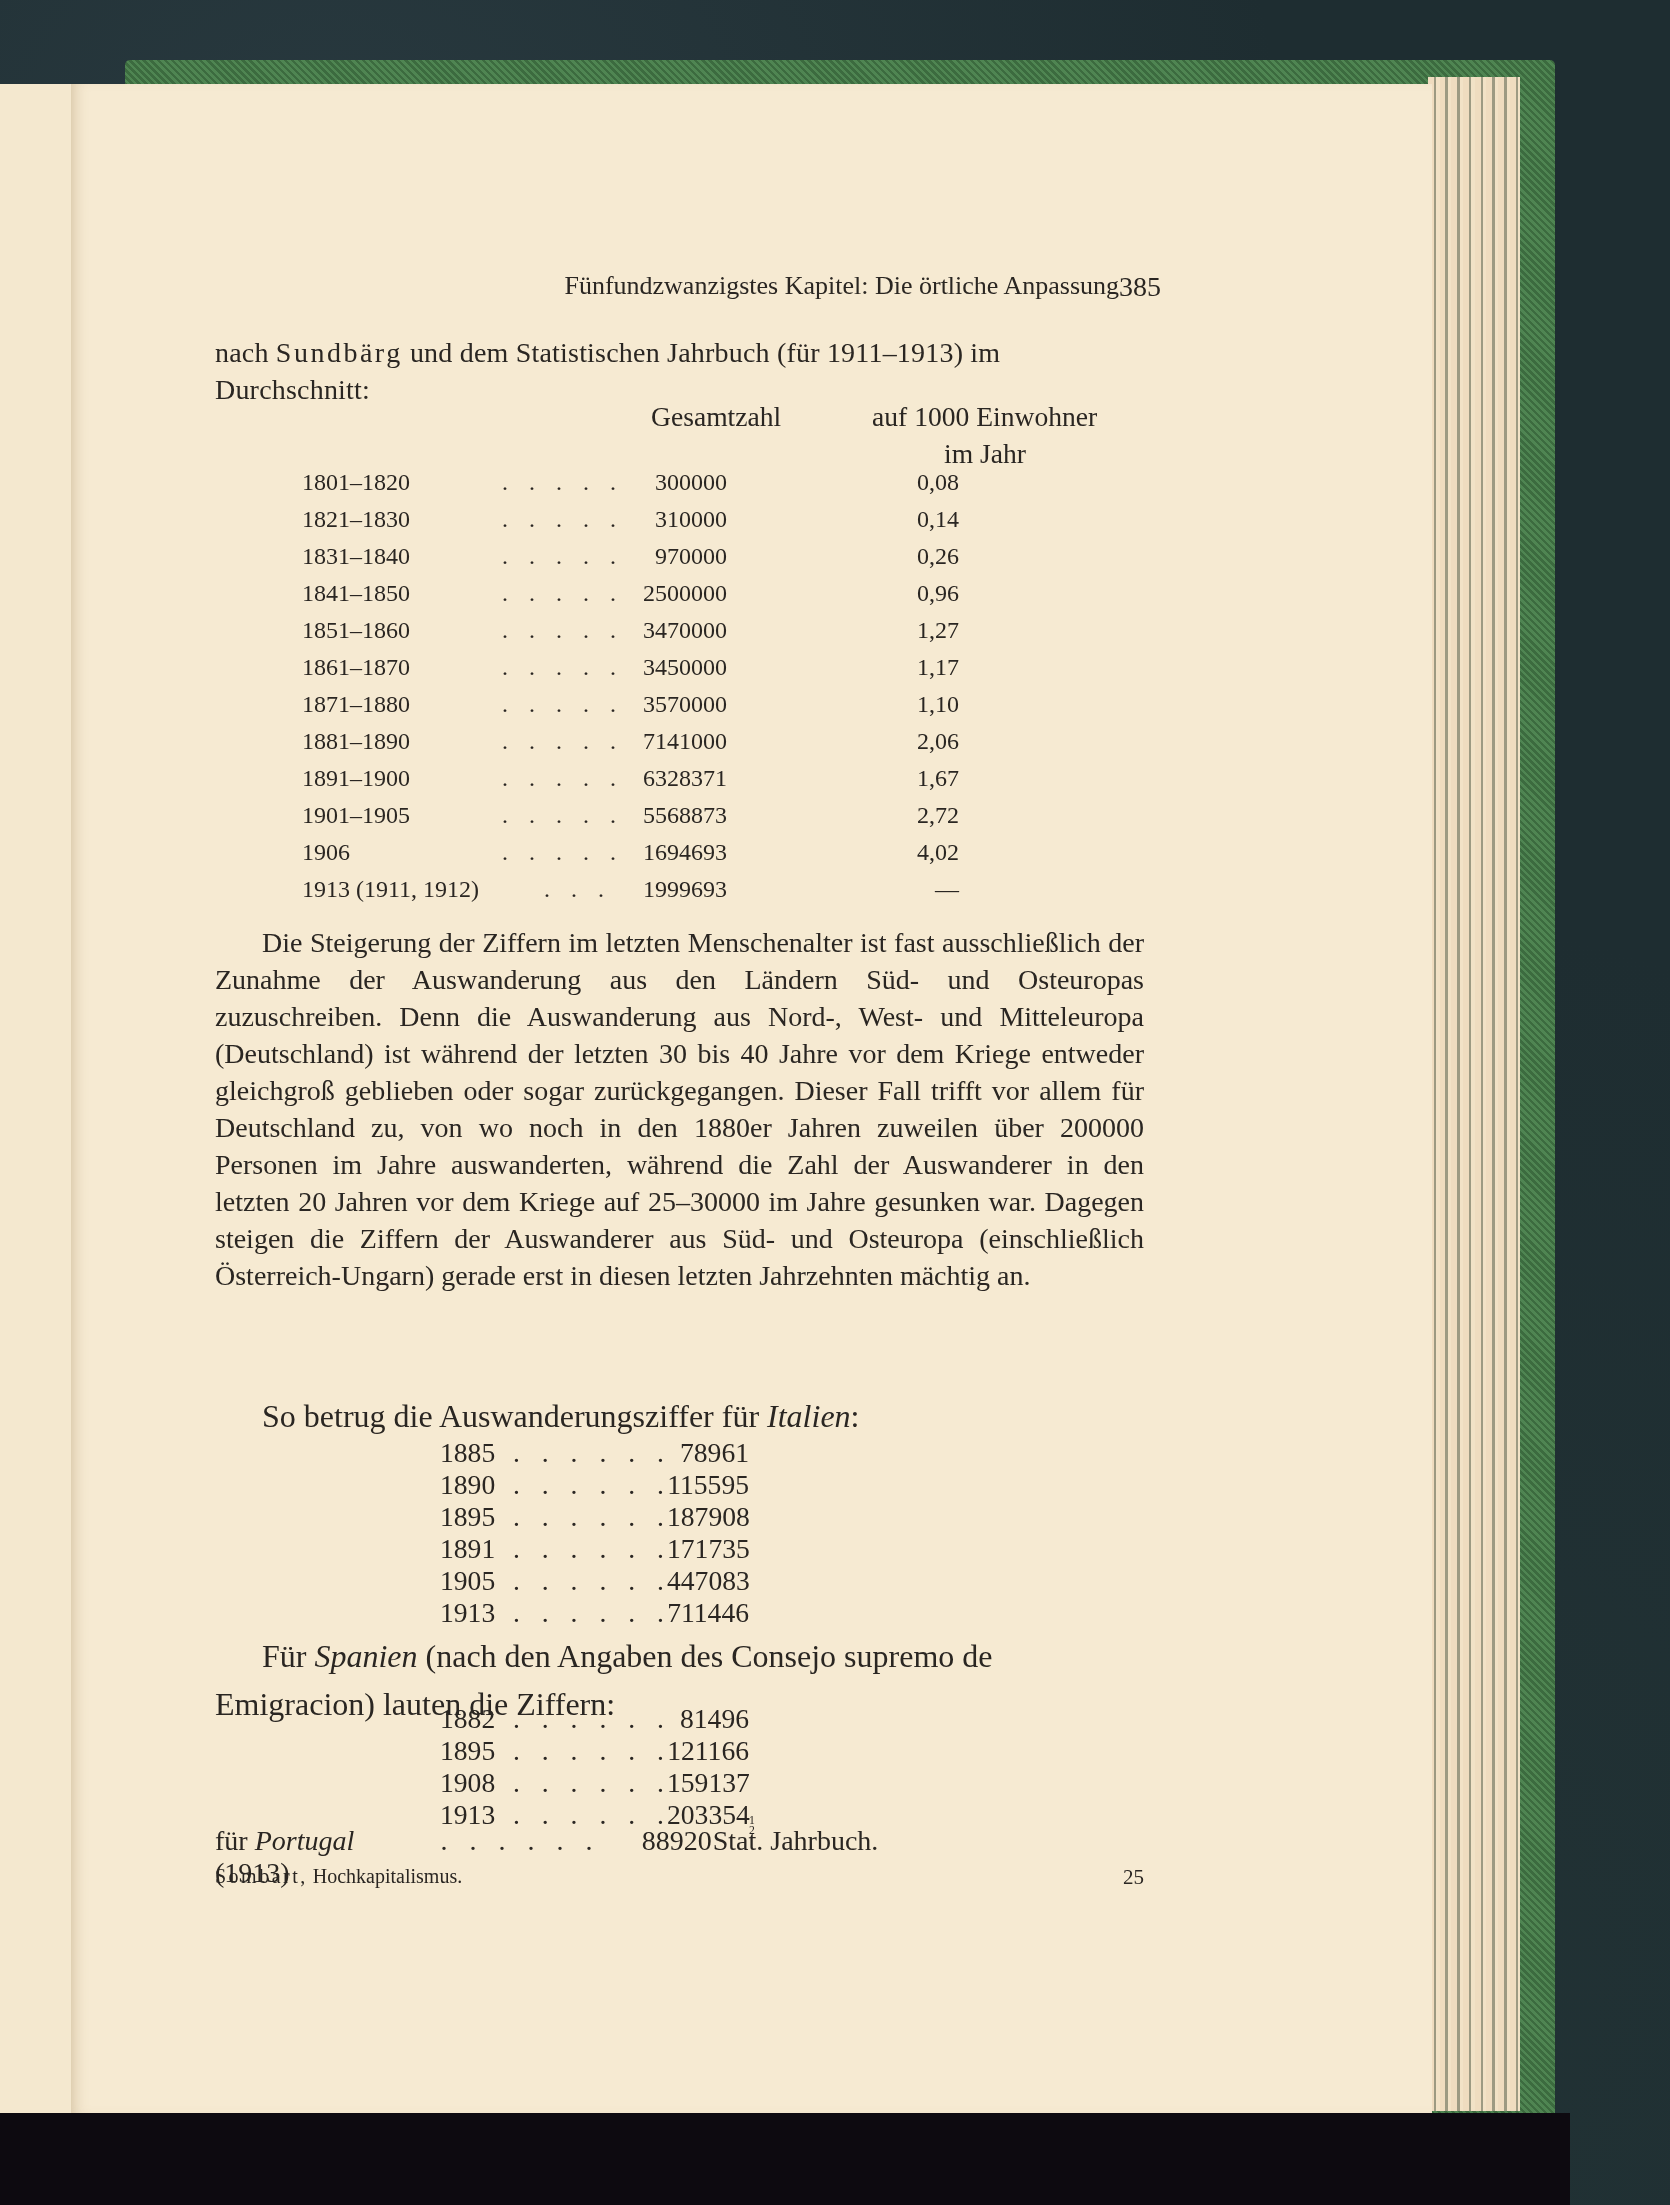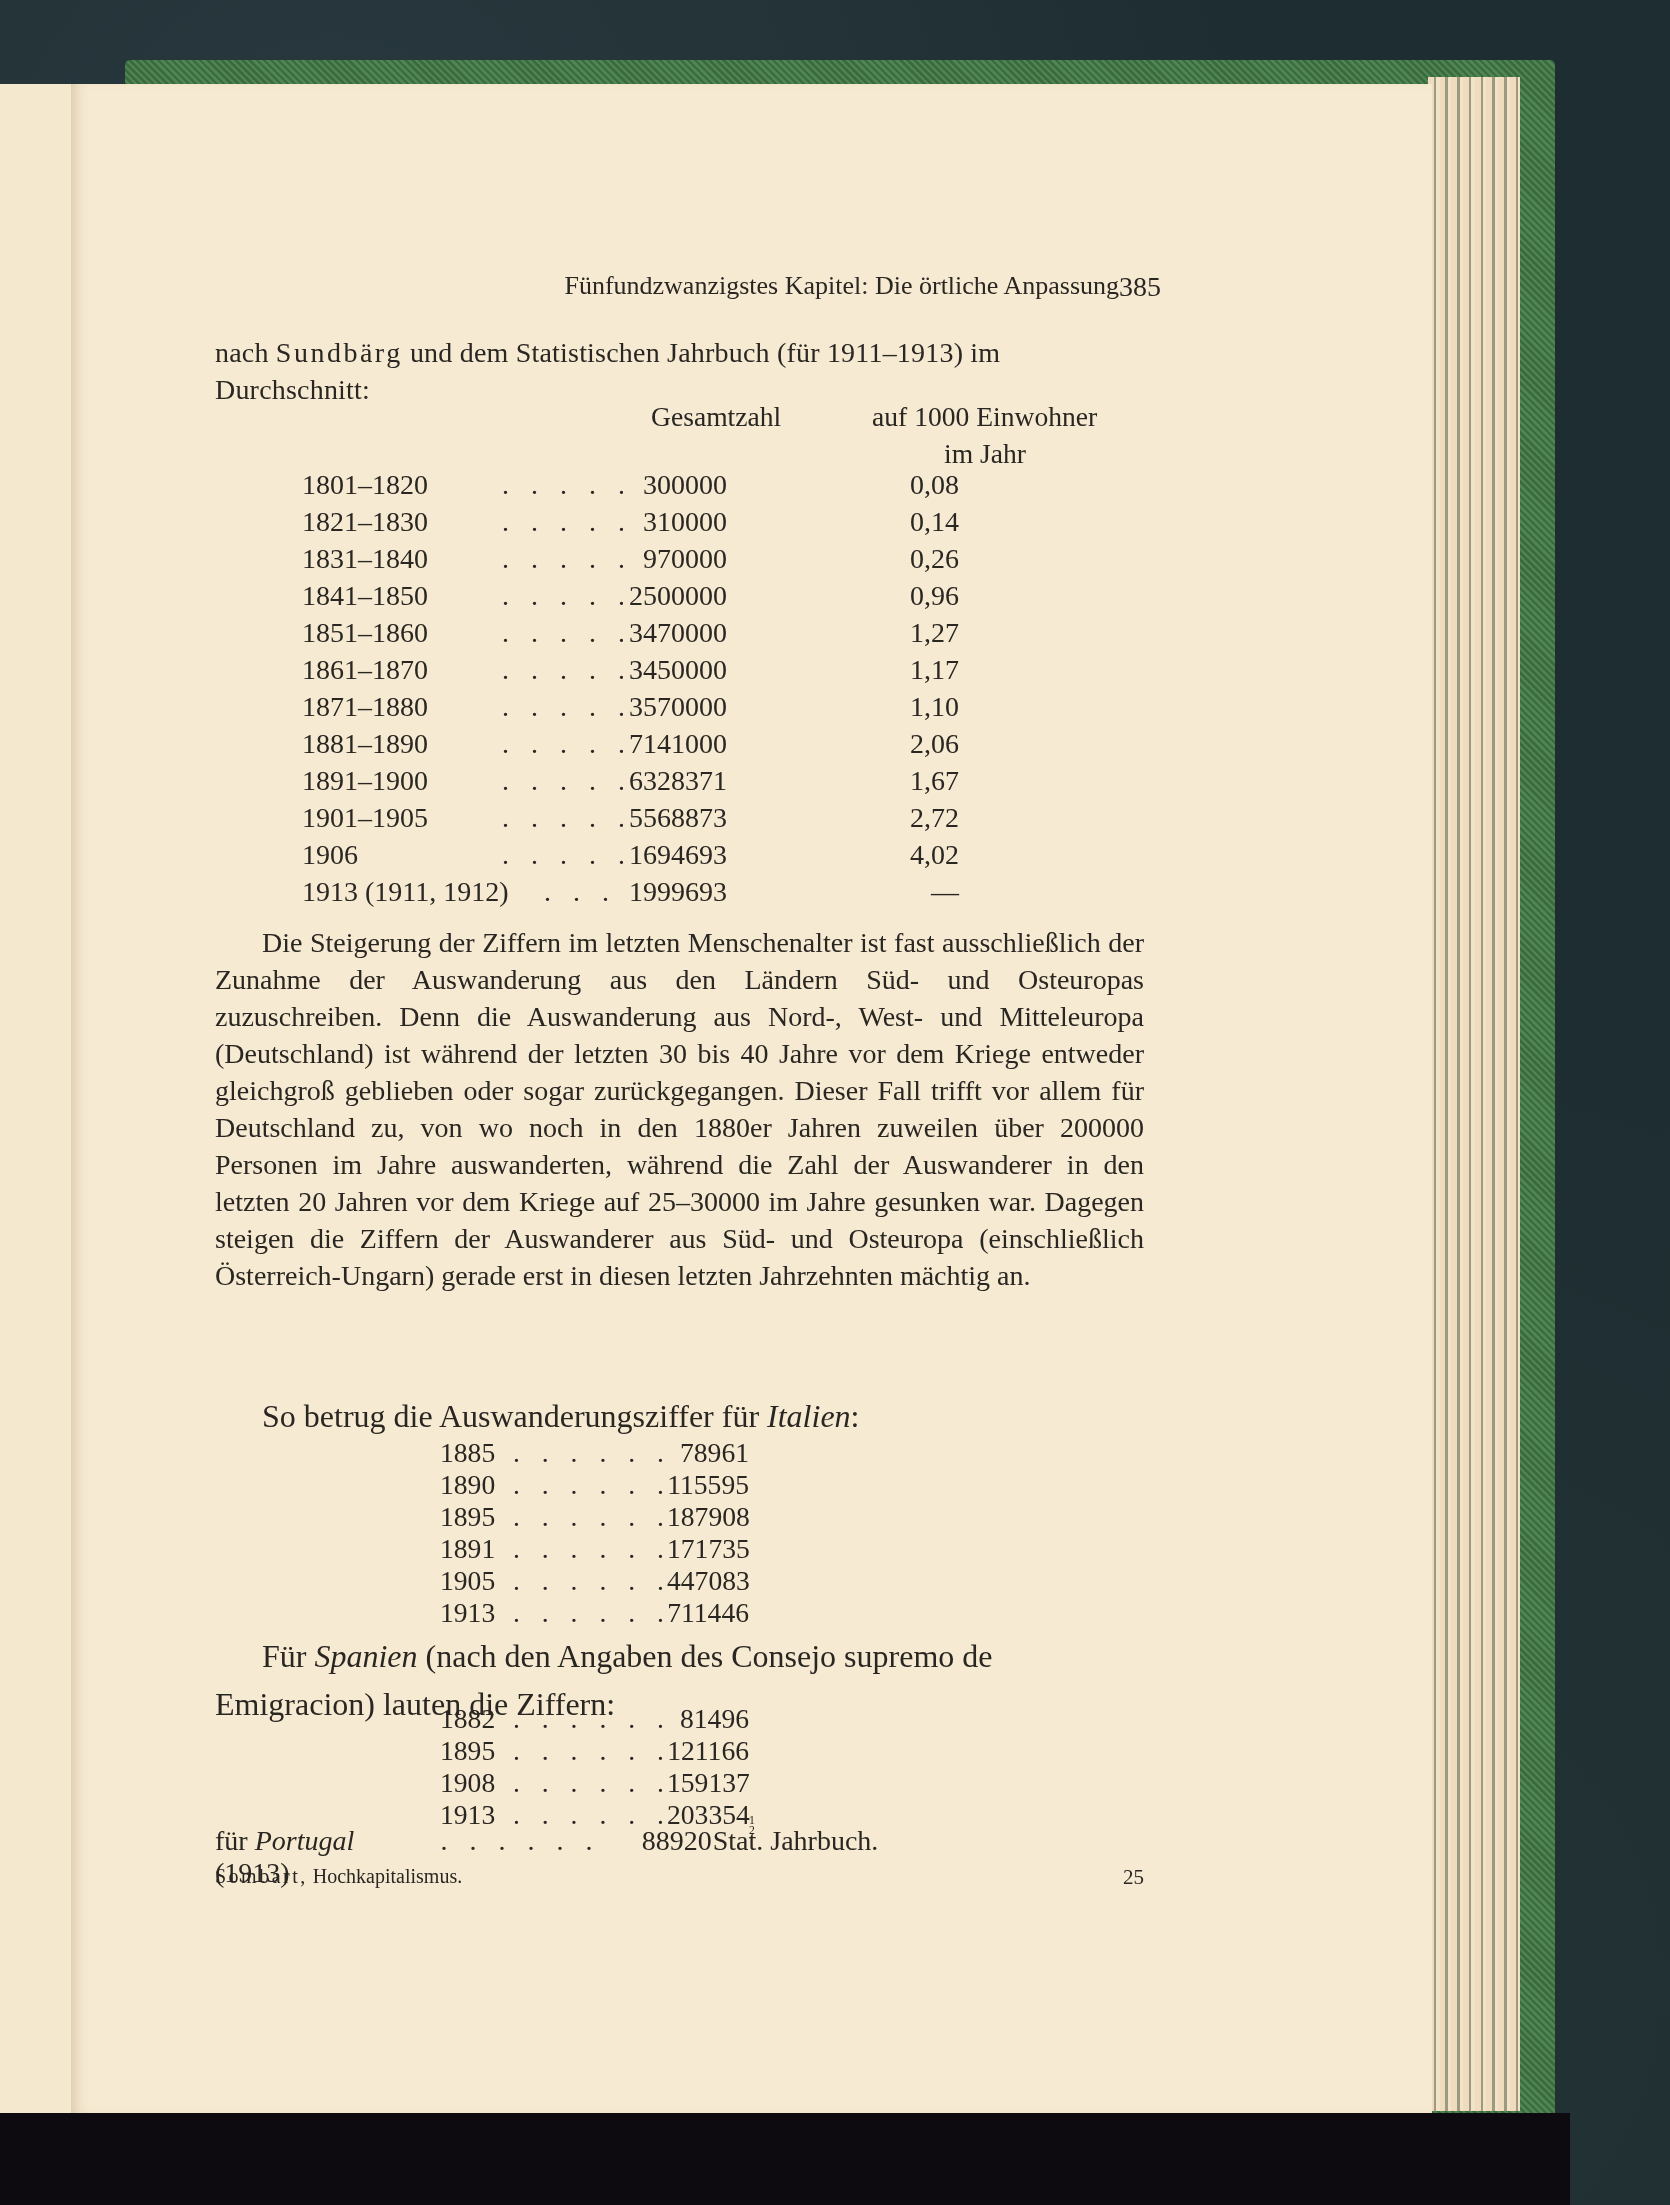--- a/index.html
+++ b/index.html
@@ -51,21 +51,21 @@
   .header-line {
     position: absolute; top: 271px; left: 359px; width: 802px;
     display: flex; justify-content: flex-end; font-size: 26px;
   }
   .header-line .pg { font-size: 28px; }
   .spaced { letter-spacing: 2.5px; }
   .tbl-head { position: absolute; top: 401px; left: 651px; width: 501px; font-size: 27.6px; }
   .tbl-head .c1 { position: absolute; left: 0; top: 0; }
   .tbl-head .c2 { position: absolute; left: 221px; top: 0; }
   .tbl-head .c3 { position: absolute; left: 238px; top: 37px; width: 192px; text-align: center; }
-  .main-table { position: absolute; top: 469px; left: 302px; font-size: 28px; }
+  .main-table { position: absolute; top: 469px; left: 302px; font-size: 24px; }
   .main-table .tr { height: 37px; display: flex; align-items: baseline; }
   .main-table .period { width: 200px; white-space: nowrap; }
   .main-table .dots { width: 121px; letter-spacing: 7.5px; overflow: hidden; white-space: nowrap; }
   .main-table .total { width: 104px; text-align: right; }
   .main-table .rate { width: 232px; text-align: right; }
   .paragraph { position: absolute; top: 924px; left: 215px; width: 929px; font-size: 28px; line-height: 37px; text-align: justify; }
   .paragraph p { margin: 0; text-indent: 47px; }
   .sub-intro { position: absolute; left: 215px; width: 929px; font-size: 32px; text-indent: 47px; }
   .sub-table { position: absolute; left: 440px; font-size: 27.6px; }
   .sub-table .tr { height: 32px; display: flex; align-items: baseline; }

